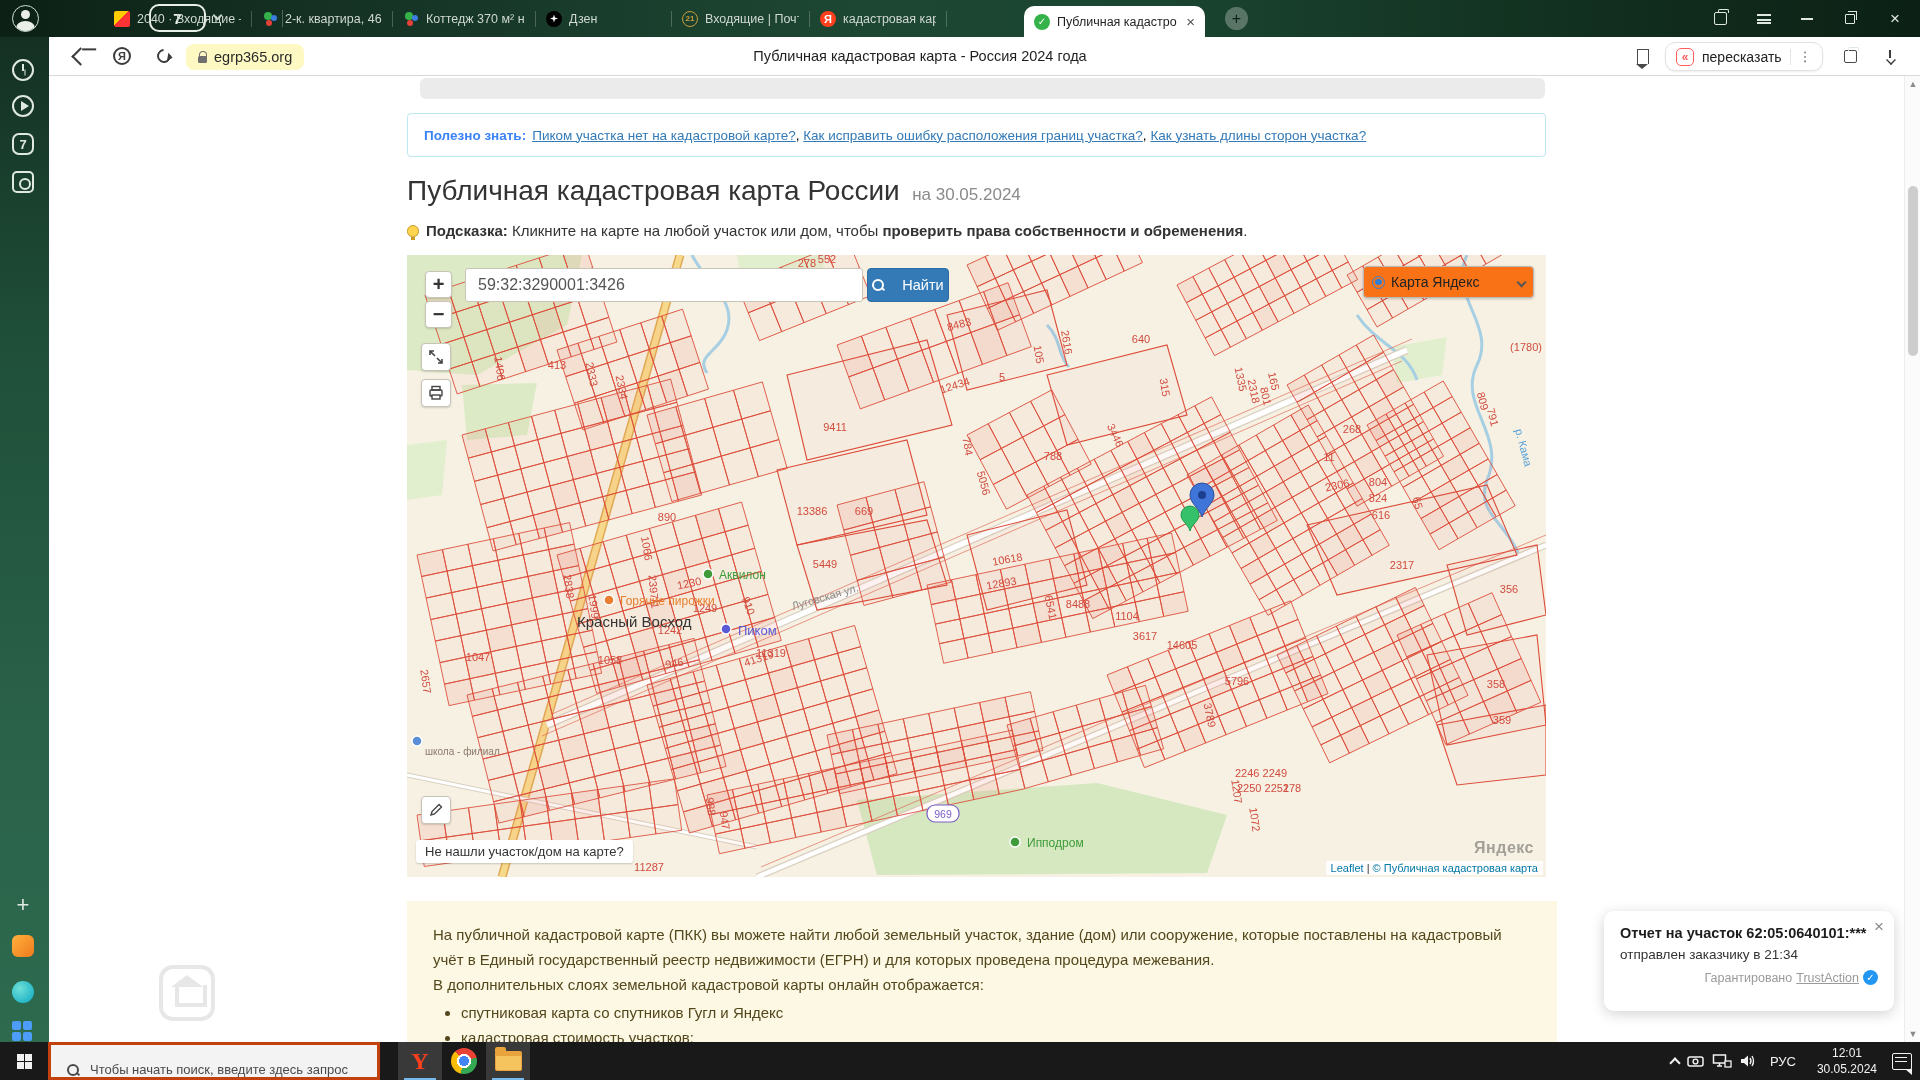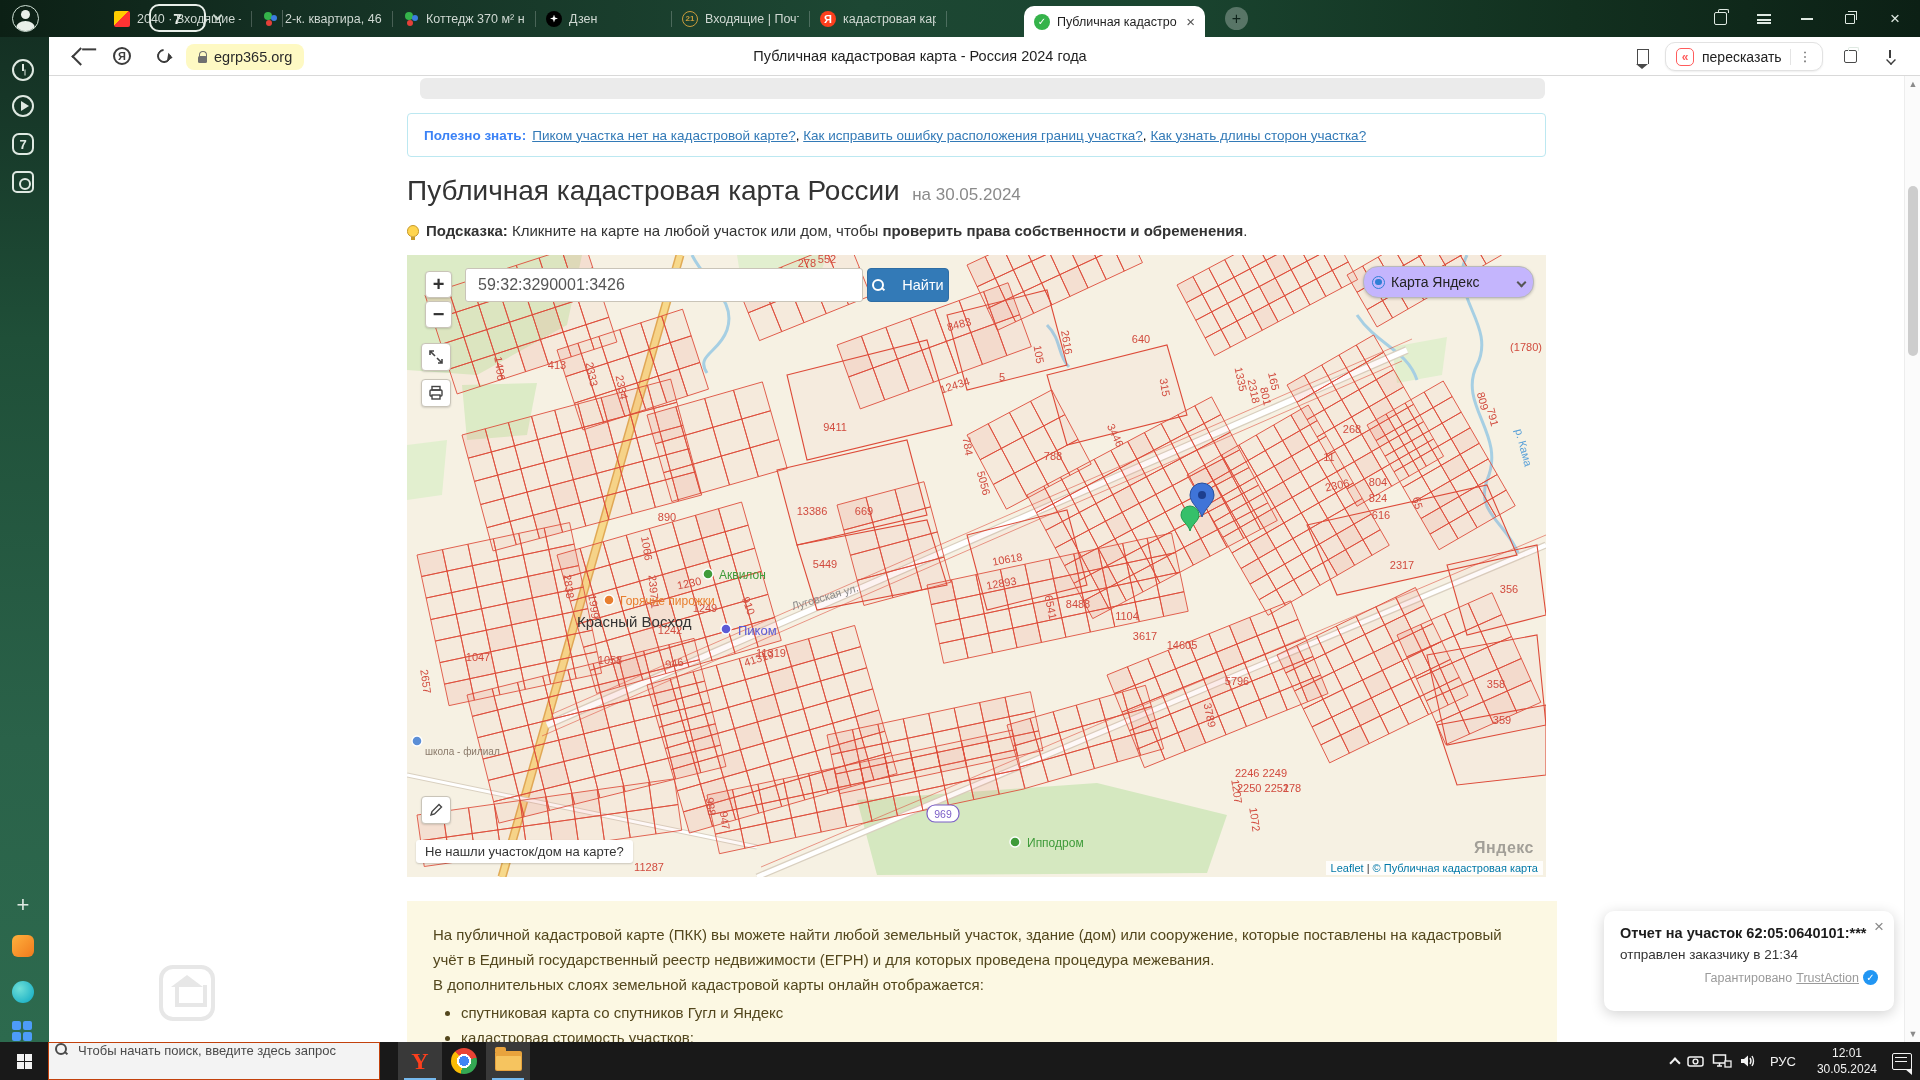--- a/index.html
+++ b/index.html
@@ -109,21 +109,21 @@
   #map { position:absolute; left:358px; top:179px; width:1139px; height:622px; background:#f6f1e3; overflow:hidden; }
   #mapsvg { position:absolute; left:0; top:0; width:100%; height:100%; font-family:"Liberation Sans",sans-serif; }
   .mbtn { position:absolute; background:#fff; border:1px solid #c9c4b8; border-radius:4px; box-shadow:0 1px 2px rgba(0,0,0,.15);
     display:flex; align-items:center; justify-content:center; color:#333; }
   .mz { left:18px; width:27px; height:27px; font-size:20px; font-weight:bold; }
   .msq { left:14px; width:30px; height:28px; }
   .searchbox { position:absolute; left:58px; top:13px; width:398px; height:34px; background:#fff; border:1px solid #c9c4b8; border-radius:3px;
     font-size:16px; color:#555; padding:0 12px; font-family:"Liberation Sans",sans-serif; }
   .findbtn { position:absolute; left:460px; top:13px; width:82px; height:34px; background:#337ab7; border:1px solid #2e6da4; border-radius:4px;
     color:#fff; font-size:14.5px; display:flex; align-items:center; justify-content:center; gap:17px; }
-  .layerdd { position:absolute; left:956px; top:11px; width:171px; height:32px; background:#c4b5fd; border:1px solid #b9b9b9; border-radius:15px;
+  .layerdd { position:absolute; left:956px; top:11px; width:171px; height:32px; background:#f97316; border:1px solid #b9b9b9; border-radius:4px;
     display:flex; align-items:center; padding:0 8px; gap:6px; box-shadow:0 1px 3px rgba(0,0,0,.2); }
   .radio { width:13px; height:13px; border:1.6px solid #2f7fd6; border-radius:50%; position:relative; flex:none; }
   .radio::after { content:""; position:absolute; left:2px; top:2px; width:6.5px; height:6.5px; background:#2f7fd6; border-radius:50%; }
   .layerdd .lbl { font-size:14px; color:#222; flex:1; }
   .notfound { position:absolute; left:9px; top:585px; background:#fff; border-radius:3px; padding:4px 9px; font-size:13px; color:#333; box-shadow:0 1px 2px rgba(0,0,0,.18); }
   .attrib { position:absolute; right:3px; bottom:2px; background:rgba(255,255,255,.85); font-size:11px; color:#333; padding:1px 5px; }
   .attrib a { color:#0078a8; text-decoration:none; }
   .ywm { position:absolute; right:12px; bottom:20px; font-size:16px; font-weight:bold; color:rgba(60,60,60,.45); letter-spacing:.5px; }
   .mag { position:relative; width:13px; height:13px; flex:none; }
   .mag::before { content:""; position:absolute; left:0; top:0; width:8px; height:8px; border:2px solid currentColor; border-radius:50%; }
@@ -152,21 +152,21 @@
   
   #scrollbar { position:absolute; left:1904px; top:76px; width:16px; height:966px; background:#fbfbfb; border-left:1px solid #ededed; }
   #scrollbar .thumb { position:absolute; left:3px; top:110px; width:10px; height:170px; background:#cdcdcd; border-radius:5px; }
   #scrollbar .sarr { position:absolute; left:0; width:16px; height:16px; color:#8a8a8a; font-size:9px; display:flex; align-items:center; justify-content:center; }
 
   
   #taskbar { position:absolute; left:0; top:1042px; width:1920px; height:38px; background:#191919; display:flex; align-items:center; }
   .winlogo { width:48px; height:38px; display:flex; align-items:center; justify-content:center; }
   .winlogo .g { width:15px; height:15px; display:grid; grid-template-columns:7px 7px; grid-template-rows:7px 7px; gap:1px; }
   .winlogo .g i { background:#f2f2f2; }
-  .tsearch { width:332px; height:38px; background:#f3f3f3; border:1px solid #c2410c; display:flex; align-items:flex-start; gap:10px; padding:0 6px; color:#4a4a4a; font-size:13px; }
+  .tsearch { width:332px; height:38px; background:#f3f3f3; border:3px solid #c2410c; display:flex; align-items:flex-end; gap:10px; padding:0 16px; color:#4a4a4a; font-size:13px; }
   .appbtn { width:44px; height:38px; display:flex; align-items:center; justify-content:center; position:relative; }
   .appbtn.active { background:rgba(255,255,255,.14); }
   .appbtn.active::after { content:""; position:absolute; left:6px; bottom:0; width:32px; height:2px; background:#76b9ed; }
   .ybrowser { color:#fc3f1d; font-size:24px; font-weight:bold; font-family:"Liberation Serif",serif; }
   .chrome { width:26px; height:26px; border-radius:50%;
     background:radial-gradient(circle at 50% 50%, #4285f4 0 27%, #fff 28% 38%, rgba(0,0,0,0) 39%),
       conic-gradient(from -45deg, #ea4335 0 120deg, #34a853 120deg 240deg, #fbbc05 240deg 360deg); }
   .folder { width:27px; height:20px; background:#e8a33d; border-radius:2px; position:relative; }
   .folder::before { content:""; position:absolute; left:0; top:-4px; width:11px; height:5px; background:#e8a33d; border-radius:2px 2px 0 0; }
   .folder::after { content:""; position:absolute; left:1px; top:5px; width:25px; height:14px; background:#f6c45f; border-radius:1px; }

